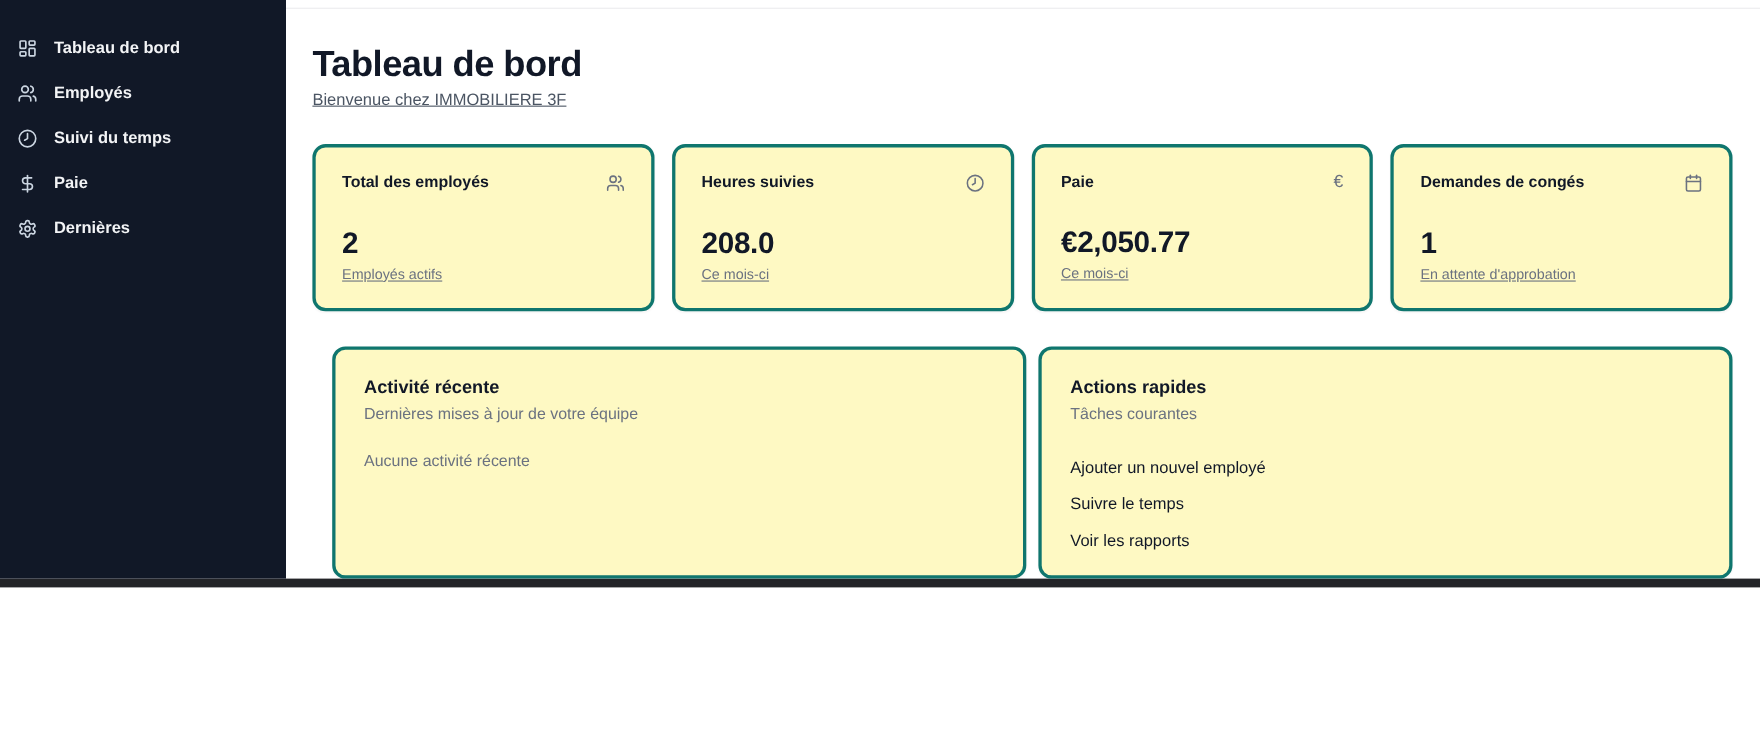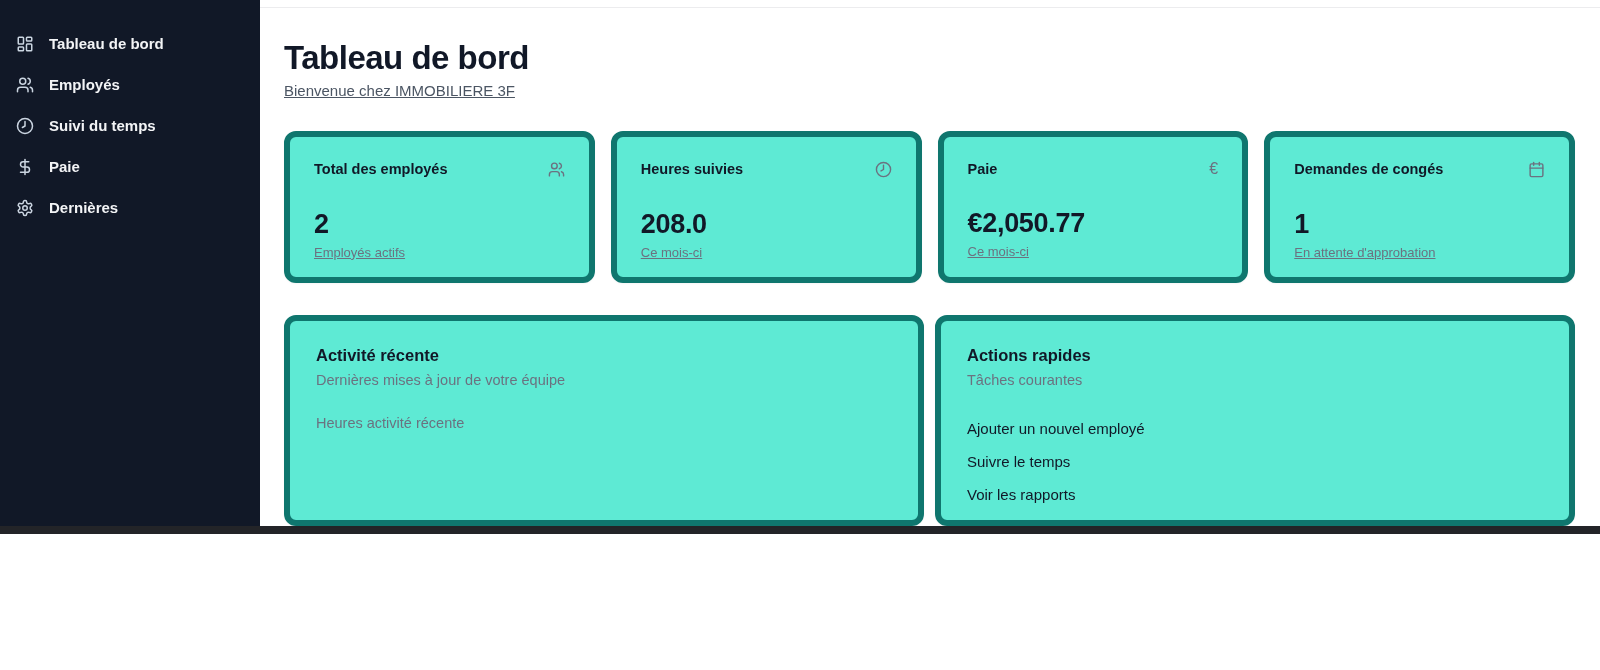--- a/index.html
+++ b/index.html
@@ -48,38 +48,39 @@
   }
   .page-subtitle { margin-top: 4px; font-size: 15px; color: #4b5563; text-decoration: underline; }
 
   .stats-row {
     margin-top: 32px;
     display: grid;
     grid-template-columns: repeat(4, 1fr);
     gap: 16px;
   }
   .card {
-    background: #5eead4;
-    border: 6px solid #0f766e;
+    background: #fef9c3;
+    border: 3px solid #0f766e;
     border-radius: 12px;
     box-shadow: 0 1px 2px rgba(0,0,0,0.04);
   }
   .stat-card { height: 152px; padding: 24px; }
   .stat-head { display: flex; align-items: center; justify-content: space-between; }
   .stat-title { font-size: 14.5px; font-weight: 600; color: #111827; }
   .stat-icon { width: 17px; height: 17px; color: #6b7280; }
   .stat-icon.euro-glyph { width: auto; height: auto; font-size: 16px; line-height: 1; }
   .stat-value { margin-top: 31px; font-size: 27px; font-weight: 700; color: #111827; letter-spacing: -0.3px; }
   .stat-caption { margin-top: 5px; font-size: 13px; color: #6b7280; text-decoration: underline; }
 
   .panels-row {
     margin-top: 32px;
     display: grid;
     grid-template-columns: 1fr 1fr;
     gap: 11px;
+    margin-left: 18px;
   }
   .panel { height: 211px; padding: 25px 26px; }
   .panel-title { font-size: 16.5px; font-weight: 700; color: #111827; }
   .panel-subtitle { margin-top: 7px; font-size: 14.5px; color: #6b7280; }
   .empty-text { margin-top: 27px; font-size: 14.5px; color: #6b7280; }
   .qa-list { margin-top: 31px; }
   .qa-item {
     font-size: 15px;
     color: #111827;
     margin-bottom: 14px;
@@ -211,21 +212,21 @@
         <div class="stat-caption">En attente d'approbation</div>
       </div>
 
     </div>
 
     <div class="panels-row">
 
       <div class="card panel">
         <div class="panel-title">Activité récente</div>
         <div class="panel-subtitle">Dernières mises à jour de votre équipe</div>
-        <div class="empty-text">Heures activité récente</div>
+        <div class="empty-text">Aucune activité récente</div>
       </div>
 
       <div class="card panel">
         <div class="panel-title">Actions rapides</div>
         <div class="panel-subtitle">Tâches courantes</div>
         <div class="qa-list">
           <div class="qa-item">Ajouter un nouvel employé</div>
           <div class="qa-item">Suivre le temps</div>
           <div class="qa-item">Voir les rapports</div>
         </div>

